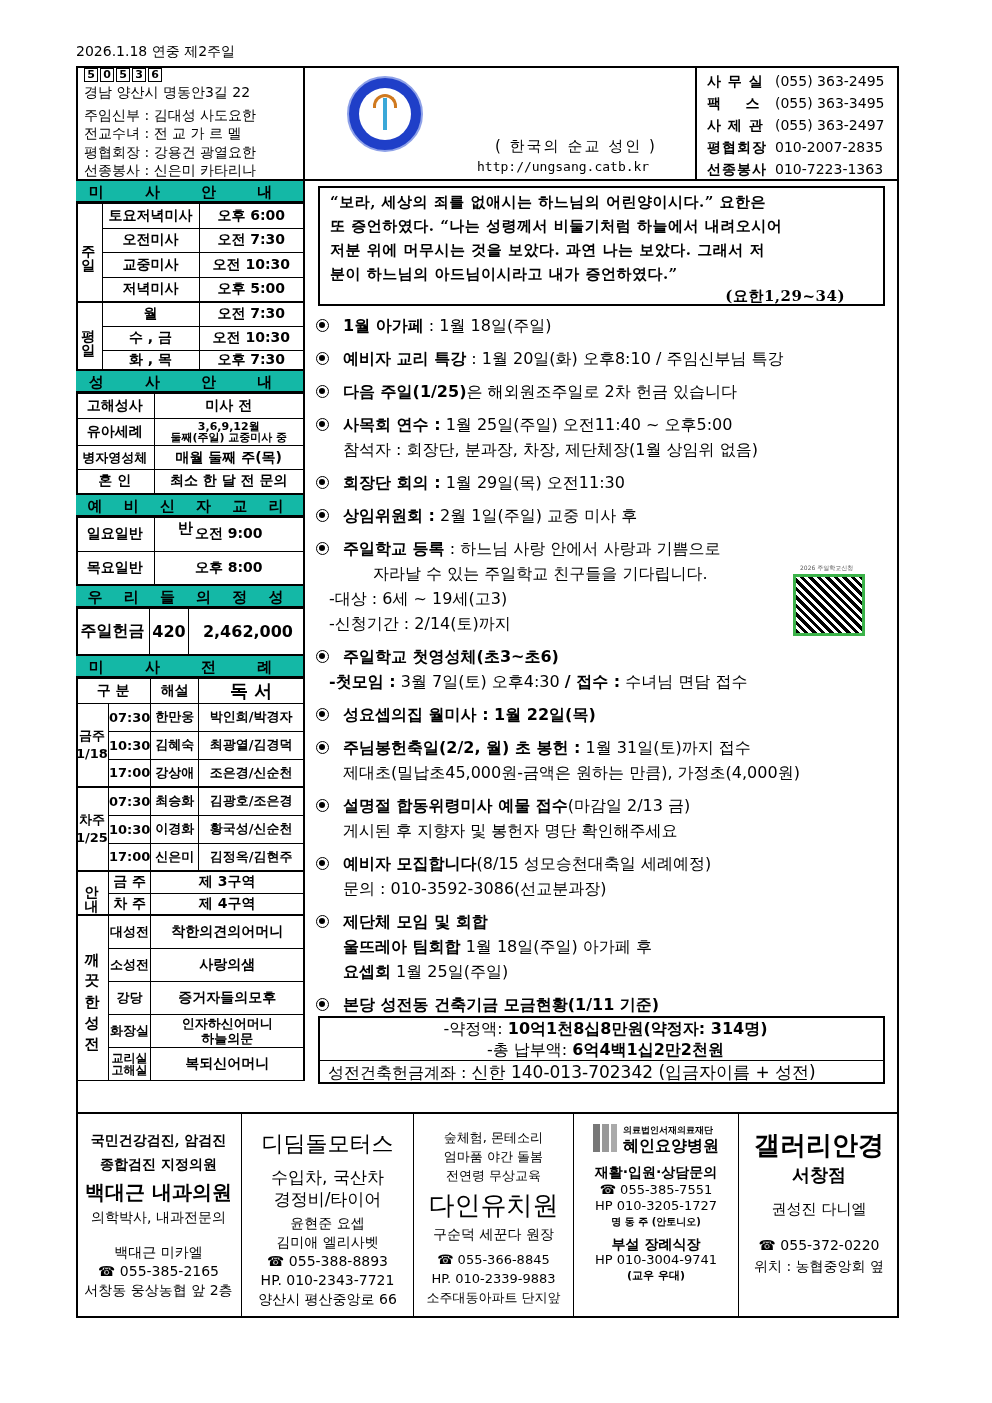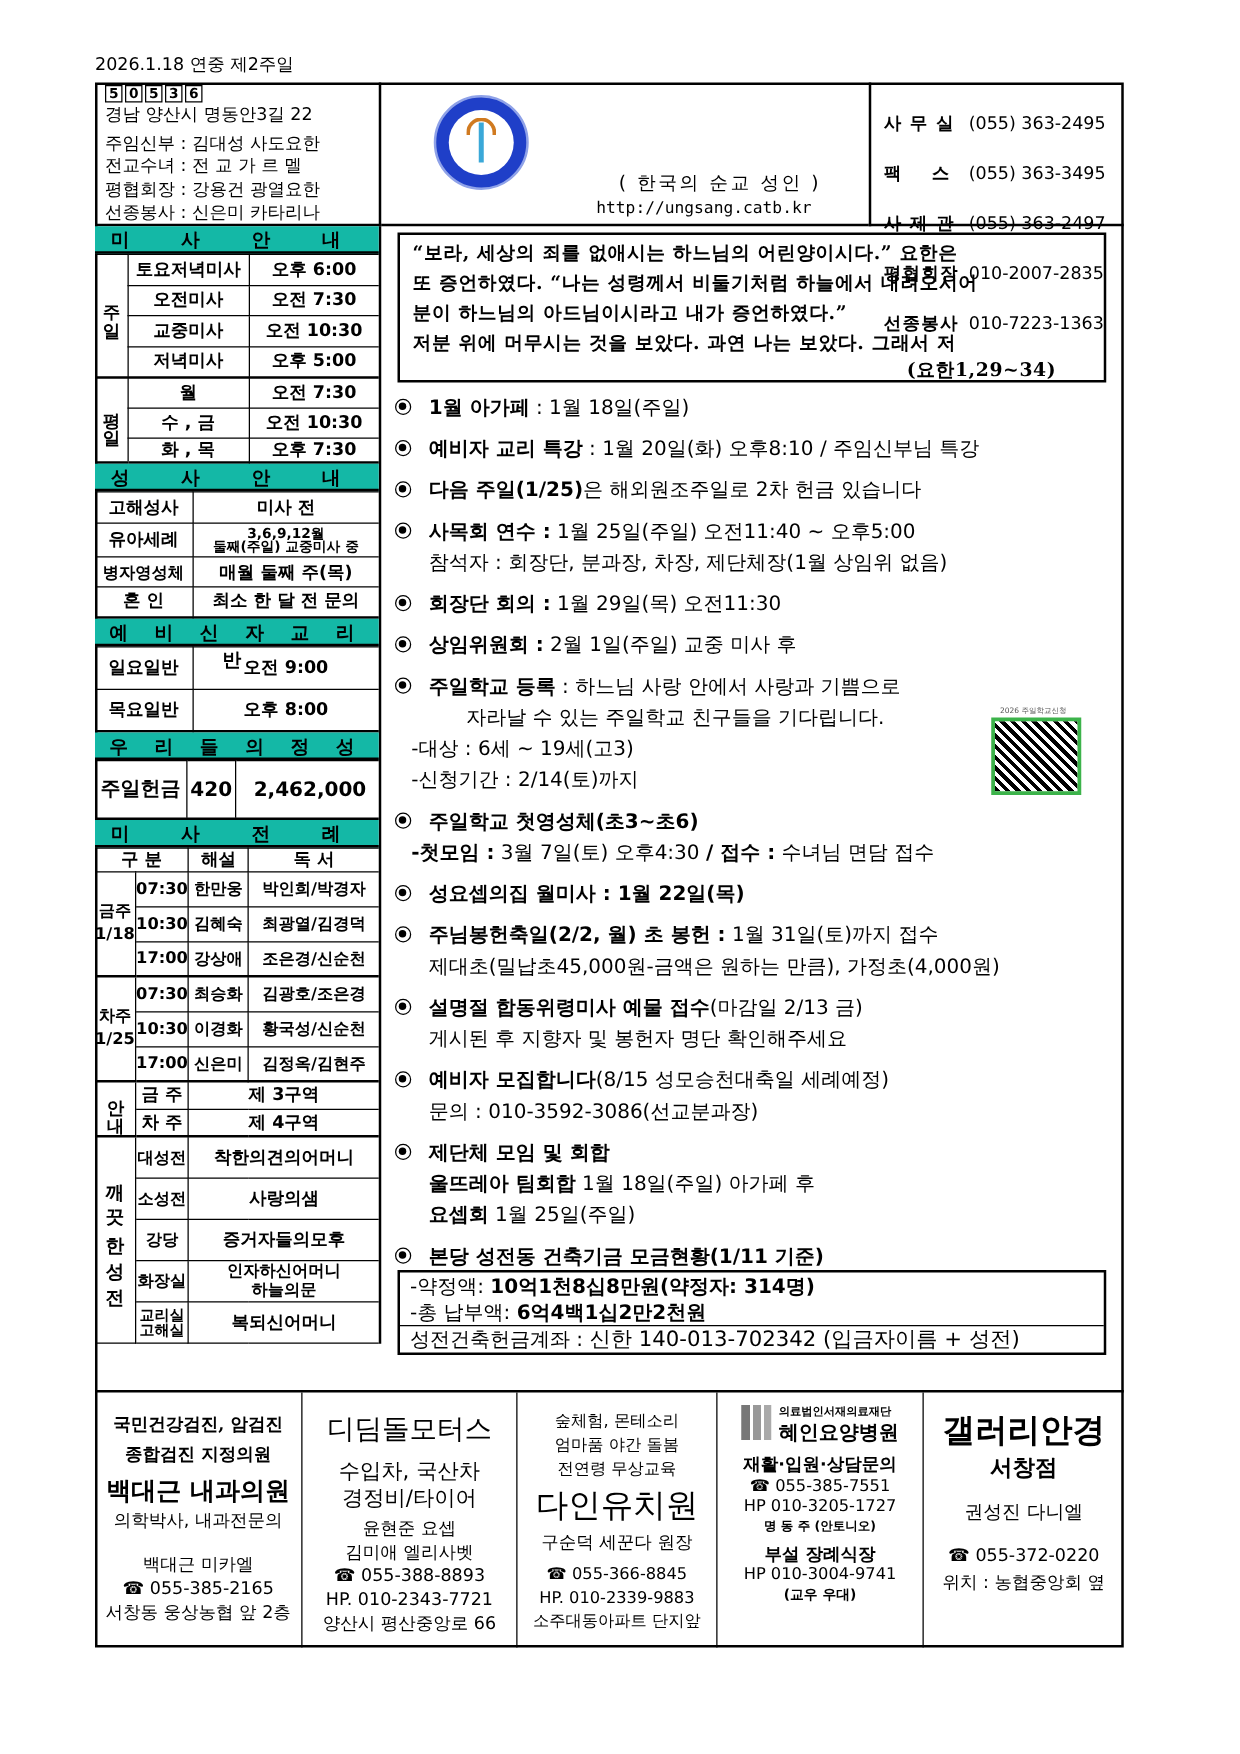--- a/index.html
+++ b/index.html
@@ -13,21 +13,21 @@
   .zip span { display: inline-block; width: 14px; height: 14px; border: 1px solid #000; font-size: 11px; line-height: 12px; text-align: center; font-weight: bold; background: #fff; }
   .hdr-center { left: 305px; top: 66px; width: 390px; height: 115px; border-bottom: 2px solid #000; }
   .logo { left: 42px; top: 10px; width: 76px; height: 76px; border-radius: 50%; background: #1f3fc8; border: 2px solid #8fa2e8; }
   .logo-inner { left: 10px; top: 10px; width: 52px; height: 52px; border-radius: 50%; background: #fff; }
   .logo-cross { left: 24px; top: 10px; width: 4px; height: 32px; background: #3aa8d8; }
   .logo-arc { left: 14px; top: 6px; width: 24px; height: 14px; border: 3px solid #d07a20; border-bottom: none; border-radius: 12px 12px 0 0; }
   .title { left: 144px; top: 6px; font-size: 52px; font-weight: bold; letter-spacing: 2px; }
   .subtitle { left: 190px; top: 71px; font-size: 15px; letter-spacing: 2px; }
   .url { left: 172px; top: 93px; font-size: 13px; font-family: "DejaVu Sans Mono", monospace; }
   .hdr-right { left: 695px; top: 66px; width: 204px; height: 115px; border-left: 2px solid #000; border-bottom: 2px solid #000; padding: 4px 0 0 10px; font-size: 14px; font-weight: bold; line-height: 22px; }
-  .hdr-right .row { display: flex; margin-top: 18px; }
+  .hdr-right .row { display: flex; }
   .hdr-right .lbl { width: 68px; letter-spacing: 1px; }
   .hdr-right .val { font-weight: normal; }
   
   .lcol { left: 76px; top: 181px; width: 229px; border-right: 2px solid #000; font-size: 14px; }
   .sechead { background: #14b8a6; text-align: center; font-weight: bold; font-size: 15px; letter-spacing: 18px; border-bottom: 2px solid #000; height: 22px; line-height: 22px; }
   table { border-collapse: collapse; width: 100%; }
   td { border: 1px solid #000; text-align: center; font-weight: bold; padding: 0; }
   table tr td:first-child { border-left: none; }
   table tr td:last-child { border-right: none; }
   .thick-b { border-bottom: 2px solid #000; }
@@ -35,21 +35,21 @@
   .verse { left: 318px; top: 186px; width: 567px; height: 120px; border: 2px solid #000; padding: 2px 10px; font-family: "DejaVu Serif", serif; font-weight: bold; font-size: 15px; line-height: 24px; letter-spacing: 0.5px; }
   .verse .ref { text-align: right; padding-right: 28px; line-height: 20px; }
   .news { left: 313px; top: 313px; width: 575px; font-size: 16px; }
   .item { position: relative; padding-left: 30px; line-height: 25px; }
   .item .bullet { position: absolute; left: 3px; top: 6px; width: 13px; height: 13px; border: 1.5px solid #000; border-radius: 50%; background: #fff; }
   .item .bullet::after { content: ""; position: absolute; left: 2px; top: 2px; width: 6px; height: 6px; border-radius: 50%; background: #000; }
   .b { font-weight: bold; }
   .qr { left: 793px; top: 574px; width: 72px; height: 62px; border: 3px solid #3cb34a; background: repeating-linear-gradient(45deg,#000 0 3px,#fff 3px 6px); }
   .qr-cap { left: 800px; top: 564px; font-size: 6px; color: #555; }
   .fund { left: 318px; top: 1016px; width: 567px; height: 68px; border: 2px solid #000; font-size: 16px; }
-  .fund .l { padding-left: 8px; line-height: 21px; }
+  .fund .l { padding-left: 8px; line-height: 21px; text-align: center; }
   .fund .acct { border-top: 1.5px solid #000; padding-left: 8px; line-height: 22px; }
   
   .ads { left: 76px; top: 1112px; width: 823px; height: 206px; border-top: 2px solid #000; display: flex; }
   .ad { border-right: 1.5px solid #000; text-align: center; height: 100%; padding-top: 14px; font-size: 14px; line-height: 19px; }
   .ad:last-child { border-right: none; }
 </style>
 </head>
 <body>
 
 <div class="abs topdate">2026.1.18  연중 제2주일</div>
@@ -190,21 +190,21 @@
         </tr>
   </tbody>
     </table>
 
   <div class="sechead">미 사 전 례</div>
   <table style="font-size:13px">
     <tbody>
         <tr style="height:18px">
           <td colspan="2" style="font-size:14px">구 분</td>
           <td style="font-size:14px">해설</td>
-          <td style="font-size:14px">독 서</td>
+          <td style="font-size:18px">독 서</td>
         </tr>
     <tr style="height:28px">
           <td rowspan="3" style="width:26px;border-bottom:2px solid #000;line-height:18px">
             <div>금주</div>
             <div>1/18</div>
           </td>
           <td style="width:42px">07:30</td>
           <td style="width:48px">한만웅</td>
           <td>박인희/박경자</td>
         </tr>
@@ -273,22 +273,22 @@
           </td>
           <td colspan="2" style="font-size:14px">복되신어머니</td>
         </tr>
   </tbody>
     </table>
 </div>
 
 <div class="abs verse">
   <div>“보라, 세상의 죄를 없애시는 하느님의 어린양이시다.” 요한은</div>
   <div>또 증언하였다. “나는 성령께서 비둘기처럼 하늘에서 내려오시어</div>
+  <div>저분 위에 머무시는 것을 보았다. 과연 나는 보았다. 그래서 저</div>
   <div>분이 하느님의 아드님이시라고 내가 증언하였다.”</div>
-  <div>저분 위에 머무시는 것을 보았다. 과연 나는 보았다. 그래서 저</div>
   <div class="ref">(요한1,29~34)</div>
 </div>
 
 <div class="abs news">
   <div class="item" style="margin-bottom:8px"><span class="bullet"></span><span class="b">1월 아가페</span><span> : 1월 18일(주일)</span></div>
   <div class="item" style="margin-bottom:8px"><span class="bullet"></span><span class="b">예비자 교리 특강</span><span> : 1월 20일(화) 오후8:10 / 주임신부님 특강</span></div>
   <div class="item" style="margin-bottom:8px"><span class="bullet"></span><span class="b">다음 주일(1/25)</span><span>은 해외원조주일로 2차 헌금 있습니다</span></div>
   <div class="item" style="margin-bottom:8px"><span class="bullet"></span><span class="b">사목회 연수 :</span><span> 1월 25일(주일) 오전11:40 ~ 오후5:00</span><div>참석자 : 회장단, 분과장, 차장, 제단체장(1월 상임위 없음)</div></div>
   <div class="item" style="margin-bottom:8px"><span class="bullet"></span><span class="b">회장단 회의 :</span><span> 1월 29일(목) 오전11:30</span></div>
   <div class="item" style="margin-bottom:8px"><span class="bullet"></span><span class="b">상임위원회 :</span><span> 2월 1일(주일) 교중 미사 후</span></div>

